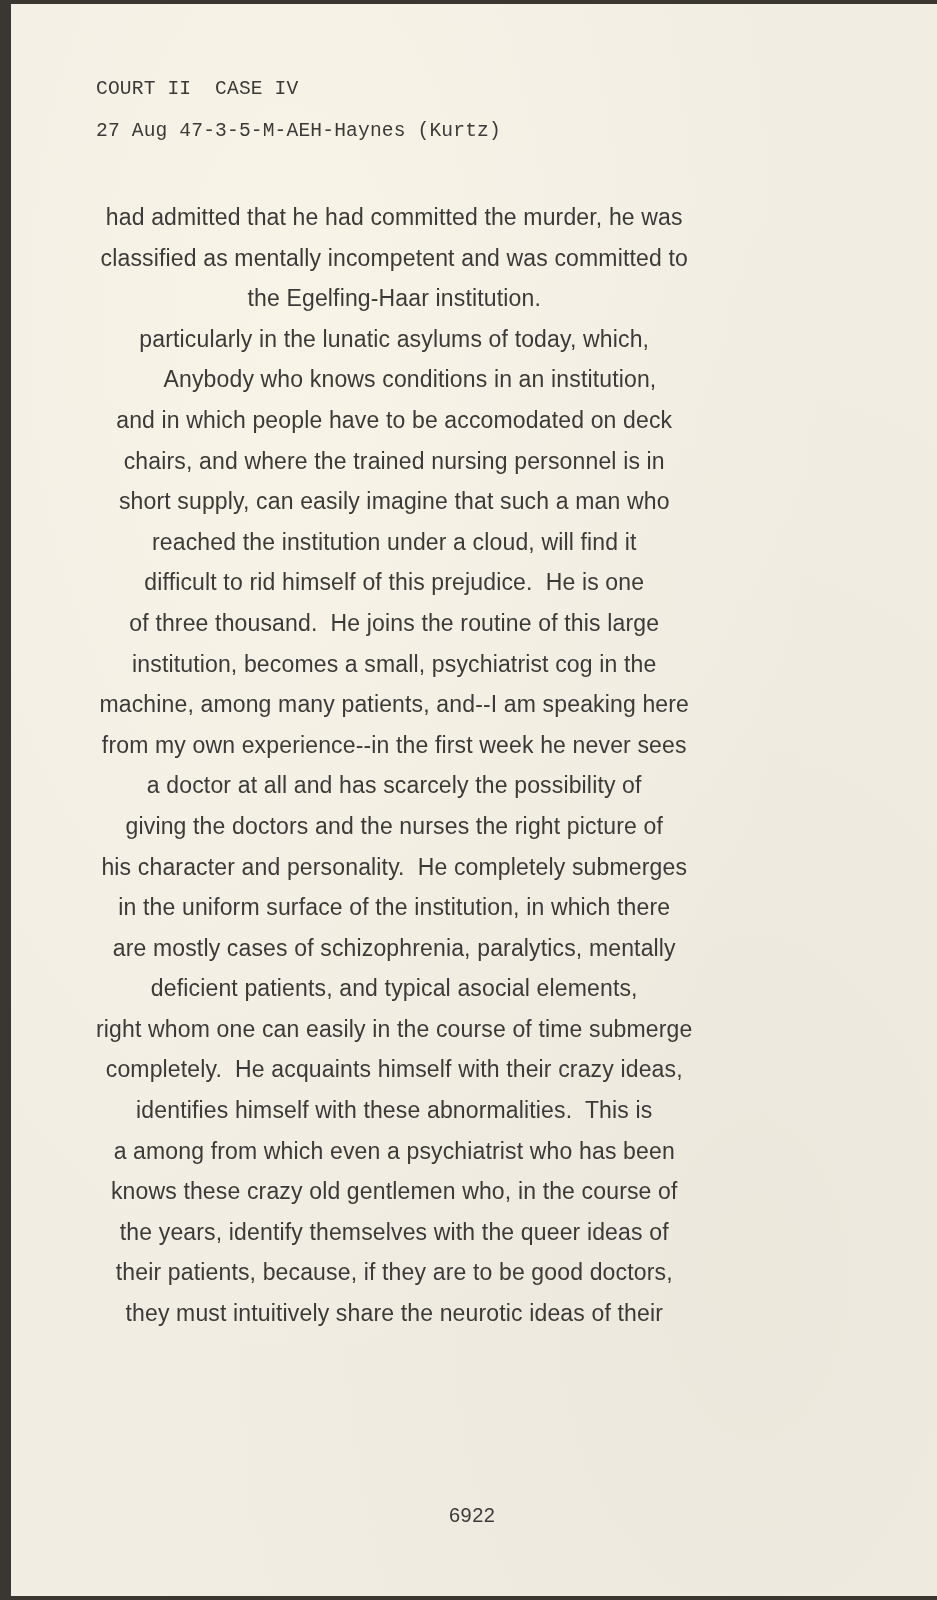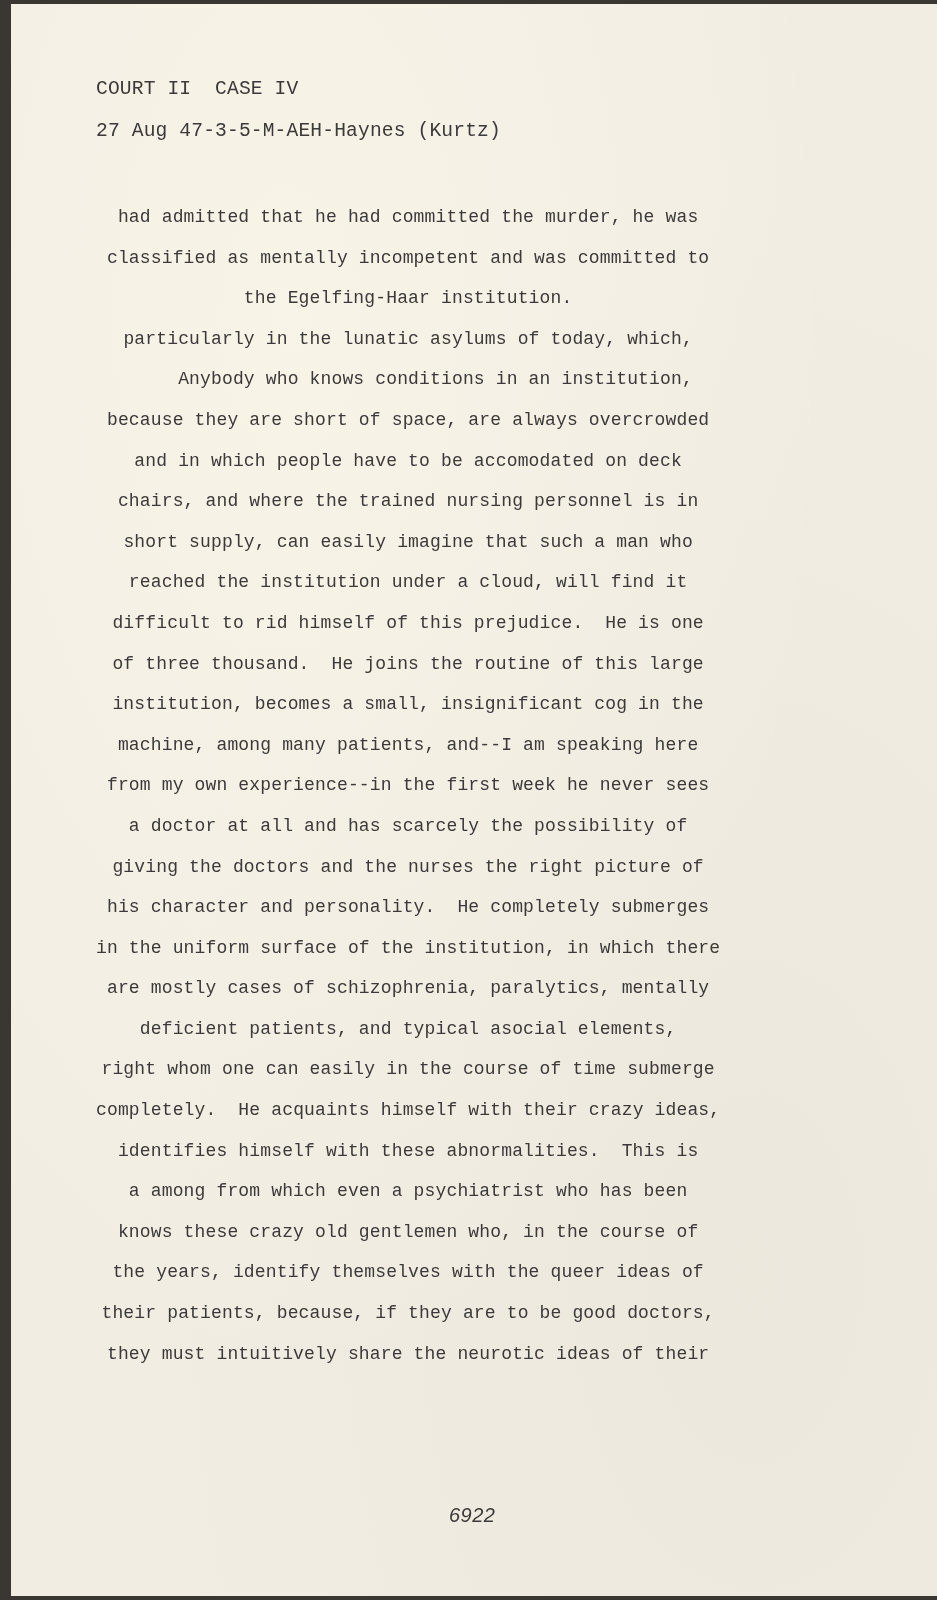--- a/index.html
+++ b/index.html
@@ -38,61 +38,59 @@
   .header-line-1 { top: 74px; }
   .header-line-2 { top: 116px; }
   .body-text {
     position: absolute;
     left: 85px;
     top: 200px;
     margin: 0;
   }
   .body-text .line {
     display: block;
-    font-family: Liberation Mono, monospace;
+    font-family: Liberation Sans, sans-serif;
     color: #3b3a38;
-    font-size: 18px;
+    font-size: 23px;
     letter-spacing: 0.15px;
     white-space: pre;
     height: 40.6px;
     line-height: 27px;
   }
   .page-number {
     position: absolute;
     top: 1500px;
     left: 438px;
     font-family: "Liberation Sans", "DejaVu Sans", sans-serif;
     font-size: 20px;
     color: #3b3a38;
     letter-spacing: 0.5px;
-    font-style: italic;
   }
 </style>
 </head>
 <body>
 
 <div class="page">
 
   <div class="typed header-line-1">COURT II  CASE IV</div>
   <div class="typed header-line-2">27 Aug 47-3-5-M-AEH-Haynes (Kurtz)</div>
 
   <div class="body-text">
     <span class="line">had admitted that he had committed the murder, he was</span>
     <span class="line">classified as mentally incompetent and was committed to</span>
     <span class="line">the Egelfing-Haar institution.</span>
     <span class="line">particularly in the lunatic asylums of today, which,</span>
     <span class="line">     Anybody who knows conditions in an institution,</span>
-    <span class="line">because they are short of space, are always overcrowded</span>
     <span class="line">and in which people have to be accomodated on deck</span>
     <span class="line">chairs, and where the trained nursing personnel is in</span>
     <span class="line">short supply, can easily imagine that such a man who</span>
     <span class="line">reached the institution under a cloud, will find it</span>
     <span class="line">difficult to rid himself of this prejudice.  He is one</span>
     <span class="line">of three thousand.  He joins the routine of this large</span>
-    <span class="line">institution, becomes a small, insignificant cog in the</span>
+    <span class="line">institution, becomes a small, psychiatrist cog in the</span>
     <span class="line">machine, among many patients, and--I am speaking here</span>
     <span class="line">from my own experience--in the first week he never sees</span>
     <span class="line">a doctor at all and has scarcely the possibility of</span>
     <span class="line">giving the doctors and the nurses the right picture of</span>
     <span class="line">his character and personality.  He completely submerges</span>
     <span class="line">in the uniform surface of the institution, in which there</span>
     <span class="line">are mostly cases of schizophrenia, paralytics, mentally</span>
     <span class="line">deficient patients, and typical asocial elements,</span>
     <span class="line">right whom one can easily in the course of time submerge</span>
     <span class="line">completely.  He acquaints himself with their crazy ideas,</span>

